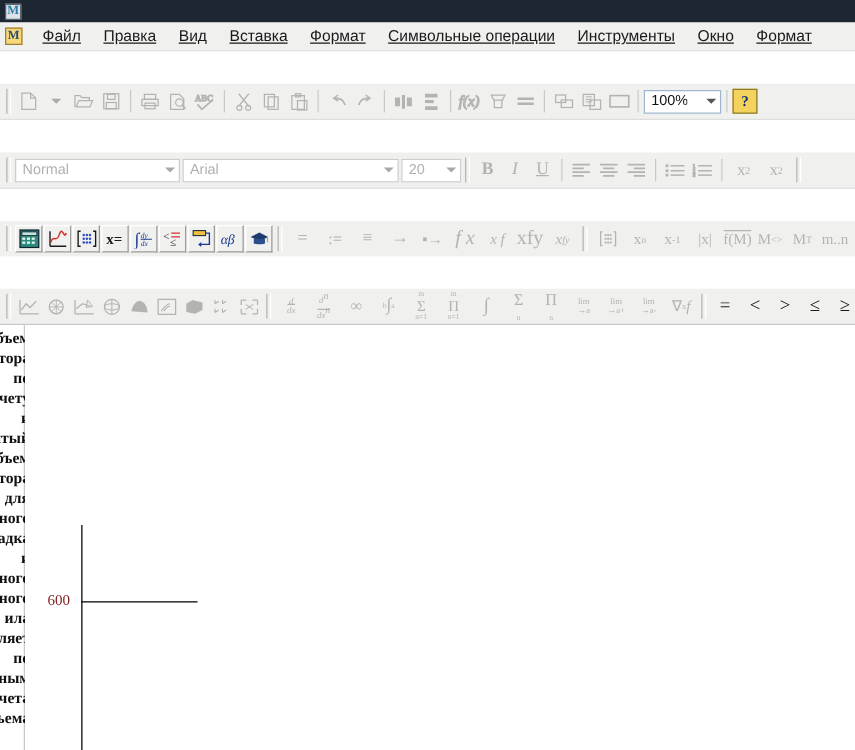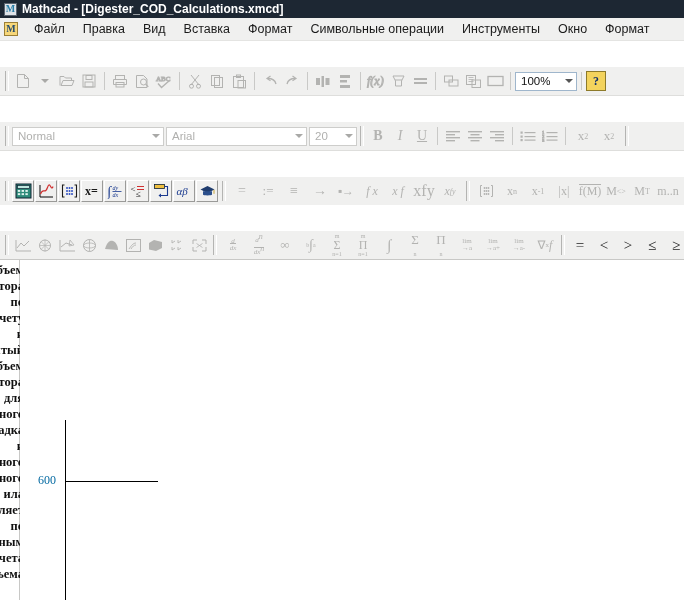--- a/index.html
+++ b/index.html
@@ -34,21 +34,21 @@
     border-bottom:1px solid #e4e4e2;
   }
   .menu-icon{
     width:14px;height:14px;margin-right:7px;
     background:#f7d77a;border:1px solid #9b7f36;box-sizing:border-box;
     display:flex;align-items:center;justify-content:center;
     color:#2a4f6e;font-size:10px;font-weight:bold;line-height:1;
     font-family:"Liberation Serif",serif;
   }
   .menu-item{
-    padding:13px 9px;color:#1a1a1a;font-size:12.5px;white-space:nowrap;
+    padding:13px 9px;color:#1a1a1a;font-size:12.5px;white-space:nowrap;text-decoration:underline;
   }
 
   
   .toolbar{
     background:#f0f0ef;display:flex;align-items:center;flex:0 0 auto;
     padding:0 2px;
     margin-top:26px;
   }
   .tb-std{height:28px;border-bottom:1px solid #dededc;}
   .tb-fmt{height:28px;border-bottom:1px solid #dededc;}
@@ -78,22 +78,22 @@
   .caret-dark{border-top-color:#555;}
 
   
   .combo{
     height:19px;background:#ffffff;border:1px solid #cdcdcb;
     display:flex;align-items:center;justify-content:space-between;
     padding:0 3px 0 5px;box-sizing:border-box;flex:0 0 auto;
     color:#b0b0ae;font-size:11.5px;
   }
   .combo.enabled{color:#111;border-color:#9fb6cc;}
-  .combo-style{width:152px;}
-  .combo-font{width:141px;}
+  .combo-style{width:132px;}
+  .combo-font{width:173px;}
   .combo-size{width:48px;}
   .combo-zoom{width:62px;}
   .combo-val{overflow:hidden;white-space:nowrap;}
 
   .help-btn{
     width:20px;height:20px;background:#f3d35d;border:1px solid #8d7a2a;
     box-sizing:border-box;display:flex;align-items:center;justify-content:center;
     color:#10306b;font-weight:bold;font-size:12px;line-height:1;
     font-family:"Liberation Serif",serif;flex:0 0 auto;
   }
@@ -141,35 +141,34 @@
     background:#c8c8c6;
   }
   .plot-yaxis{
     position:absolute;left:65px;top:160px;width:1px;height:440px;background:#000;
   }
   .plot-tick{
     position:absolute;left:65px;top:221px;width:93px;height:1px;background:#000;
   }
   .plot-label{
     position:absolute;left:38px;top:213px;
-    font-family:"Liberation Serif",serif;font-size:12px;color:#0369a1;
+    font-family:"Liberation Serif",serif;font-size:12px;color:#7f1d1d;
   }
   .pagebreak{
     position:absolute;left:0;top:342px;width:684px;height:0;
     border-top:1px dashed #b9b9b7;
   }
 </style>
 </head>
 <body>
 
 <div class="app">
 
   <div class="titlebar">
     <div class="mc-logo">M</div>
-    <div class="title-text">Mathcad - [Digester_COD_Calculations.xmcd]</div>
   </div>
 
   <div class="menubar">
     <div class="menu-icon">M</div>
     <div class="menu-item">Файл</div>
     <div class="menu-item">Правка</div>
     <div class="menu-item">Вид</div>
     <div class="menu-item">Вставка</div>
     <div class="menu-item">Формат</div>
     <div class="menu-item">Символьные операции</div>
@@ -496,21 +495,21 @@
         </svg>
     </div>
 
     <div class="sep-d"></div>
 
     <div class="gop" style="font-size:14px;">=</div>
     <div class="gop" style="font-size:13px;">:=</div>
     <div class="gop" style="font-size:14px;">≡</div>
     <div class="gop" style="font-size:14px;">→</div>
     <div class="gop" style="font-size:12px;">▪→</div>
-    <div class="gop" style="font-size:12px;font-style:italic;">f x</div>
+    <div class="gop" style="font-size:16px;font-style:italic;">f x</div>
     <div class="gop" style="font-size:12px;font-style:italic;">x f</div>
     <div class="gop" style="font-size:16px;">xfy</div>
     <div class="gop" style="font-size:12px;font-style:italic;">x<sup>f</sup><sub>y</sub></div>
 
     <div class="sep-d"></div>
 
     <div class="gop">
       <svg width="15" height="14" viewBox="0 0 15 14">
           <path d="M3 1.5H1.5v11H3M12 1.5h1.5v11H12" stroke="#b3b3b1" stroke-width="1" fill="none"></path>
           <g fill="#b3b3b1">

